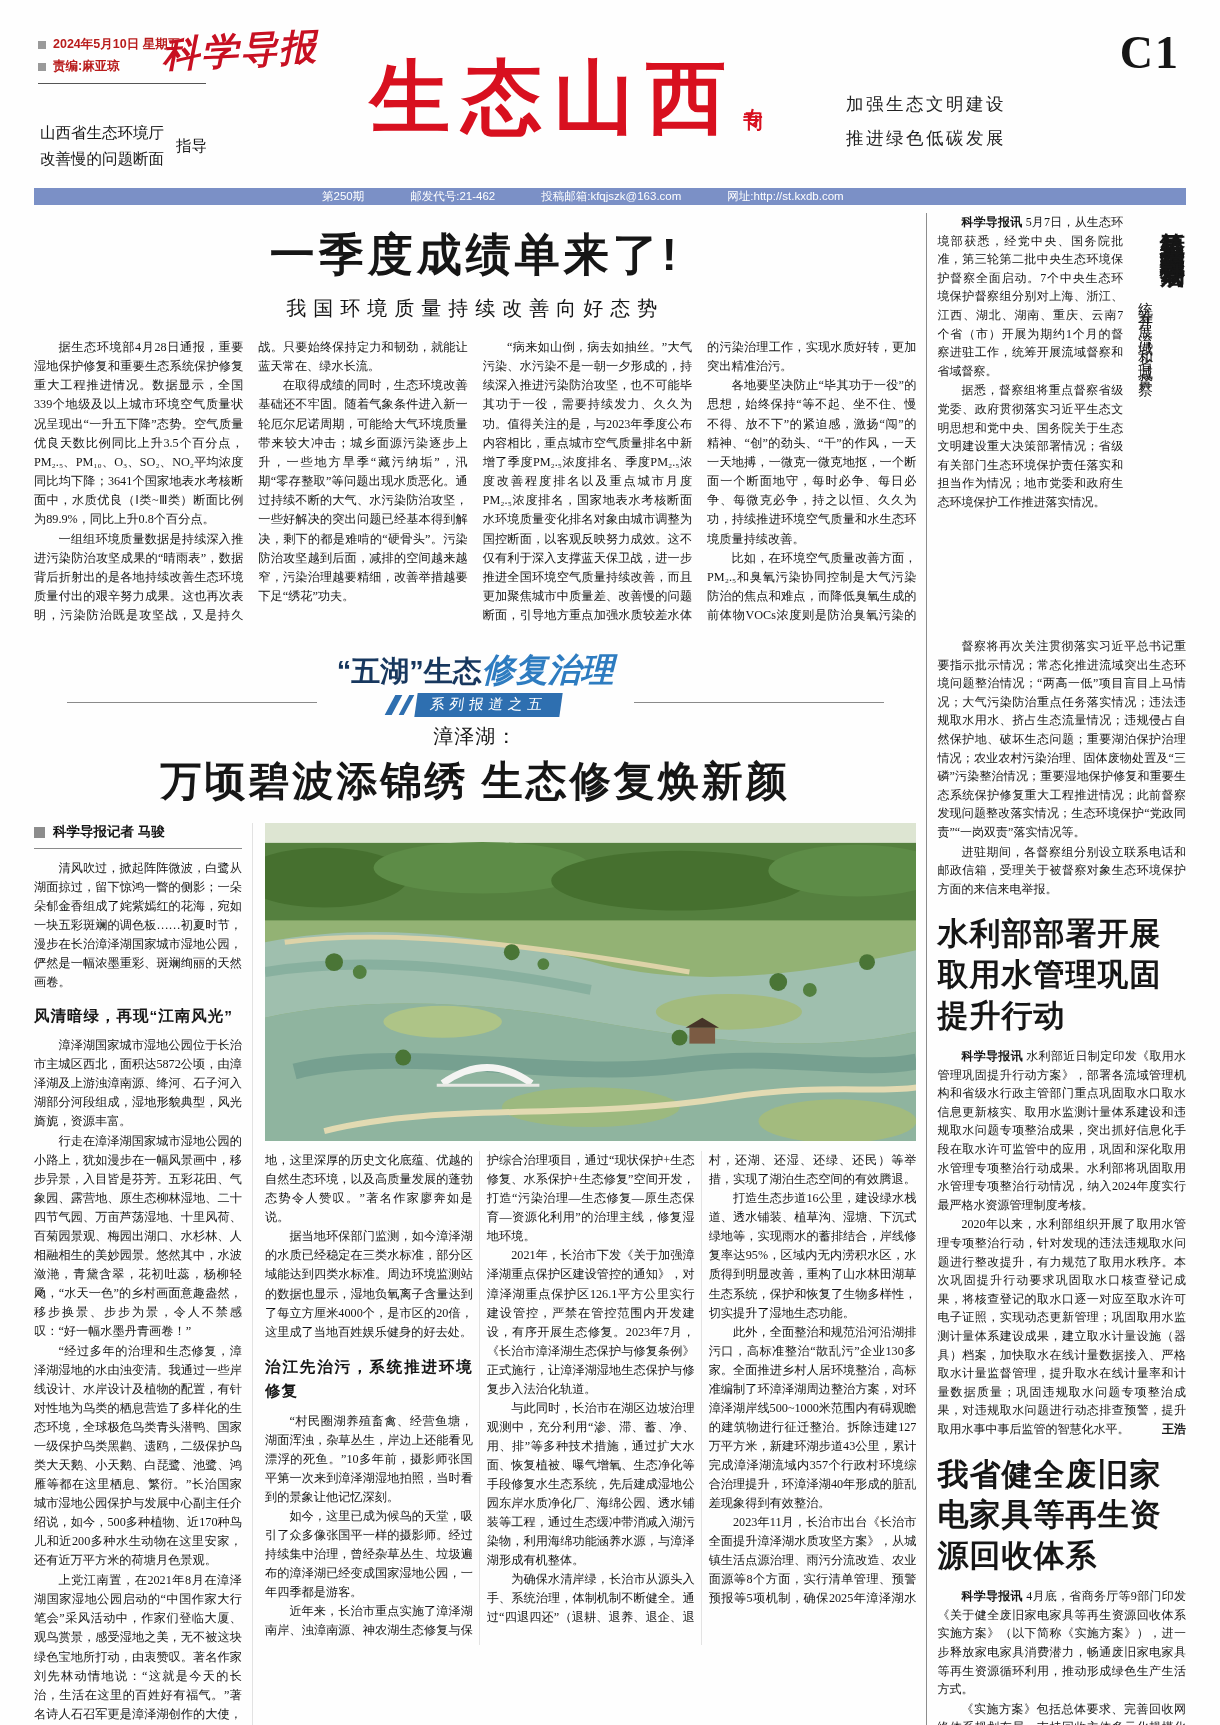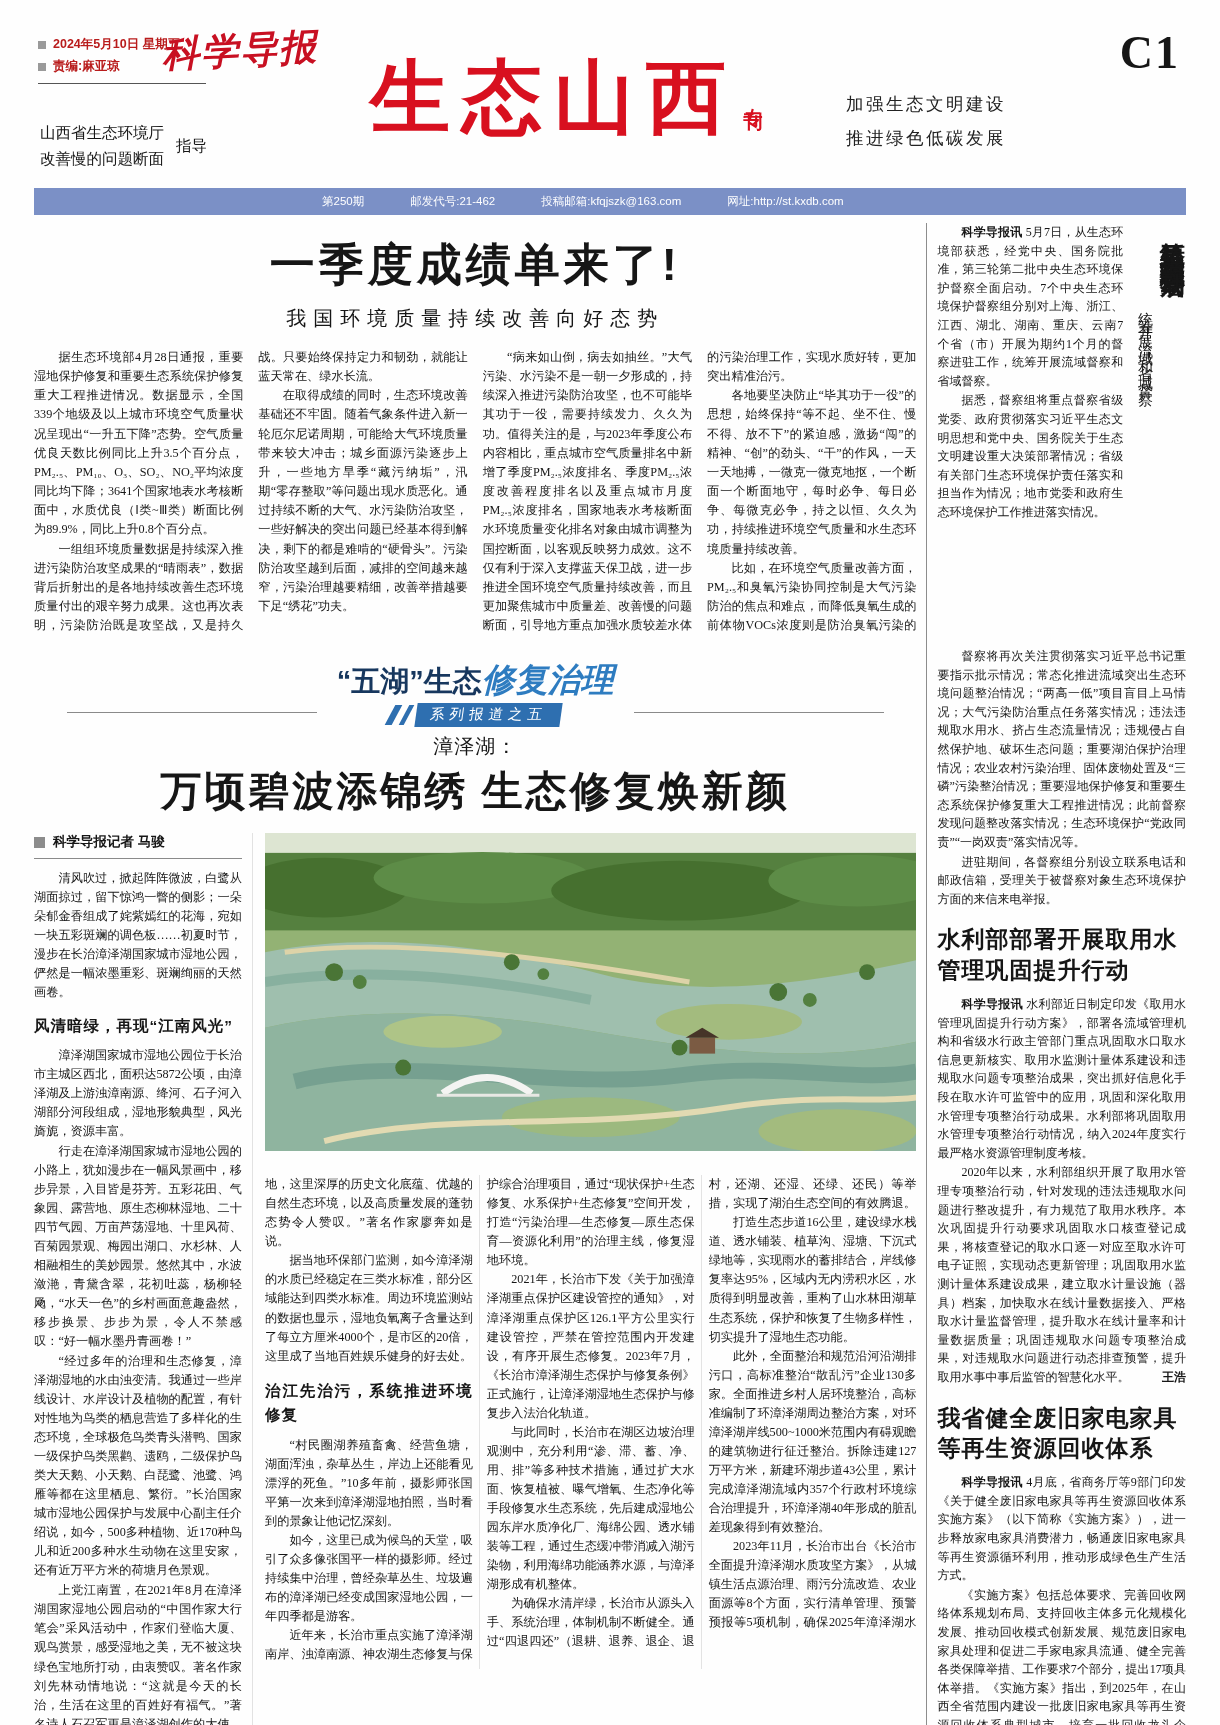--- a/index.html
+++ b/index.html
@@ -16,21 +16,21 @@
         font-style:italic;transform:rotate(-3deg);letter-spacing:2px;font-family:"DejaVu Serif",serif;}
   .pageno{position:absolute;right:6px;top:2px;font-size:46px;font-weight:bold;letter-spacing:2px;}
   .guide{position:absolute;left:6px;top:96px;display:flex;align-items:center;gap:12px;font-size:15.5px;}
   .guide .lines div{line-height:1.7;}
   .bigtitle{position:absolute;left:336px;top:34px;display:flex;align-items:flex-start;}
   .bigtitle .big{font-size:80px;font-weight:900;color:#d8101f;letter-spacing:12px;line-height:1;}
   .bigtitle .zk{color:#d8101f;font-size:19px;writing-mode:vertical-rl;letter-spacing:5px;
         margin:34px 0 0 2px;font-weight:bold;}
   .motto{position:absolute;left:812px;top:48px;font-size:17.5px;line-height:1.95;letter-spacing:2.5px;color:#222;margin-top:15px;}
   
-  .infobar{height:27px;background:#7b90c6;color:#fff;font-family:"Liberation Sans",sans-serif;
+  .infobar{height:17px;background:#7b90c6;color:#fff;font-family:"Liberation Sans",sans-serif;
         font-size:11.5px;display:flex;align-items:center;gap:46px;padding-left:288px;}
   
   .main{display:flex;margin-top:8px;}
   .left{width:884px;padding-right:10px;}
   .rail{width:249px;border-left:1px solid #8d8d8d;padding-left:10px;}
   p{margin:0;text-indent:2em;}
   
   .a1h1{font-family:"Liberation Sans",sans-serif;font-size:45px;font-weight:900;text-align:center;
         letter-spacing:4px;margin:12px 0 10px;}
   .a1h2{font-family:"Liberation Sans",sans-serif;font-size:20px;text-align:center;letter-spacing:7px;
@@ -59,31 +59,31 @@
         padding-bottom:7px;margin-bottom:10px;font-family:"Liberation Sans",sans-serif;
         font-size:13.5px;font-weight:bold;}
   .bsq{width:11px;height:11px;background:#8c8c8c;flex:0 0 auto;}
   .smalltext, .a2c1 p, .body3{font-size:12.2px;line-height:1.56;text-align:justify;}
   .a2c1 p{margin-bottom:1px;}
   .subhead{font-family:"Liberation Sans",sans-serif;font-weight:900;font-size:15.5px;
         margin:13px 0 9px;text-indent:0;letter-spacing:1px;}
   .a2right{flex:1;display:flex;flex-direction:column;min-width:0;}
   .photo{width:100%;height:318px;display:block;}
   .body3{column-count:3;column-gap:14px;column-rule:1px solid #e3e3e3;height:494px;
-        overflow:hidden;margin-top:24px;}
+        overflow:hidden;margin-top:10px;}
   
   .rail{font-size:12px;line-height:1.55;text-align:justify;}
   .aTop{display:flex;height:424px;overflow:hidden;}
   .aBody1{flex:1;min-width:0;}
   .aSub{writing-mode:vertical-rl;font-size:15px;letter-spacing:8px;padding-top:76px;
         margin:0 2px 0 10px;flex:0 0 auto;}
   .aHead{writing-mode:vertical-rl;font-family:"Liberation Sans",sans-serif;font-weight:900;
         font-size:25px;letter-spacing:2px;line-height:1.1;flex:0 0 auto;}
   .aRest{margin-top:0;}
-  .railh{font-family:"Liberation Sans",sans-serif;font-weight:900;font-size:23px;
+  .railh{font-family:"Liberation Sans",sans-serif;font-weight:900;font-size:31px;
         line-height:1.32;margin:16px 0 10px;letter-spacing:1px;text-align:left;}
   .wire{font-weight:bold;font-family:"Liberation Sans",sans-serif;}
   .rail p{margin-bottom:1px;}
 </style>
 </head>
 <body>
 
 <div class="page">
   <div class="inner">
 

